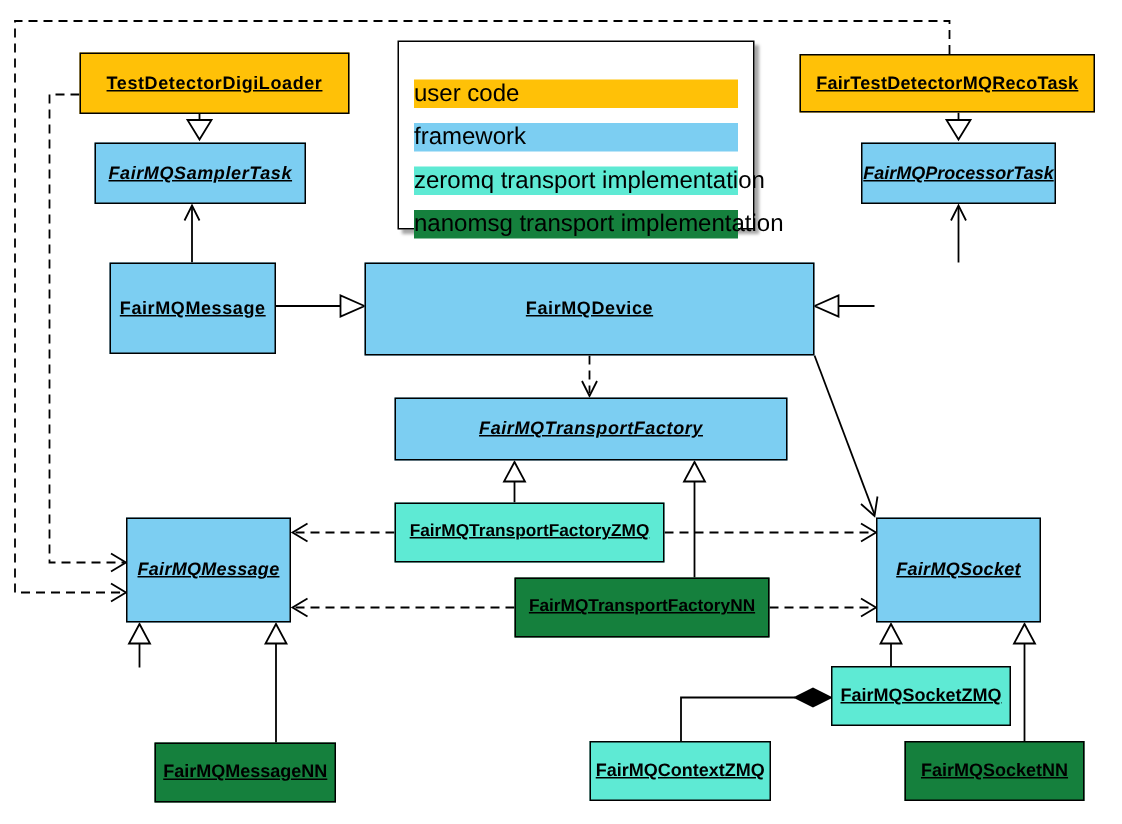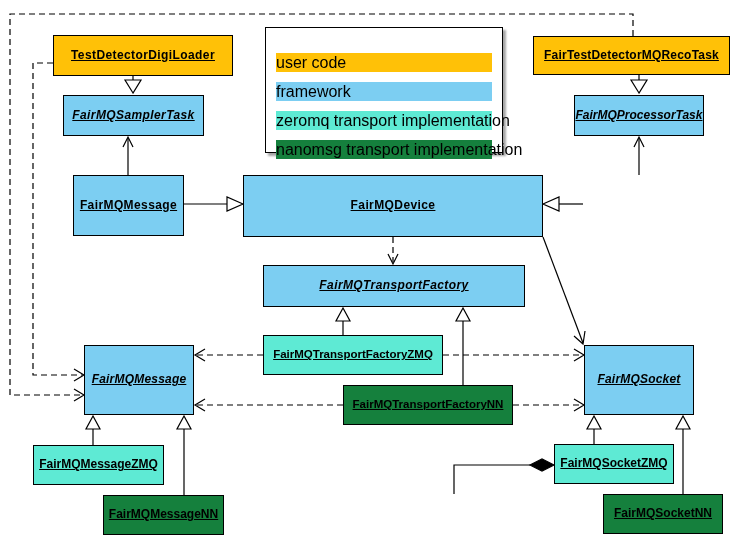--- a/index.html
+++ b/index.html
@@ -184,22 +184,22 @@
   <div class="node c-fw abstract" style="left:263px;top:265px;width:262px;height:42px">FairMQTransportFactory</div>
 
   <div class="node c-zmq" style="left:263px;top:335px;width:180px;height:40px;letter-spacing:0;font-size:11.5px">FairMQTransportFactoryZMQ</div>
 
   <div class="node c-nn" style="left:343px;top:385px;width:170px;height:40px;letter-spacing:0;font-size:11.5px">FairMQTransportFactoryNN</div>
 
   <div class="node c-fw abstract" style="left:84px;top:345px;width:110px;height:70px;letter-spacing:.2px">FairMQMessage</div>
 
   <div class="node c-fw abstract" style="left:584px;top:345px;width:110px;height:70px;letter-spacing:.2px">FairMQSocket</div>
 
-  <div class="node c-zmq" style="left:33px;top:445px;width:131px;height:40px;letter-spacing:0">FairMQMessageZMQ</div>
 
   <div class="node c-nn" style="left:103px;top:495px;width:121px;height:40px;letter-spacing:0">FairMQMessageNN</div>
 
   <div class="node c-zmq" style="left:554px;top:444px;width:120px;height:40px;letter-spacing:0">FairMQSocketZMQ</div>
 
+  <div class="node c-zmq" style="left:393px;top:494px;width:121px;height:40px;letter-spacing:0">FairMQContextZMQ</div>
 
   <div class="node c-nn" style="left:603px;top:494px;width:120px;height:40px;letter-spacing:0">FairMQSocketNN</div>
 
 </div>
 
 </body></html>

